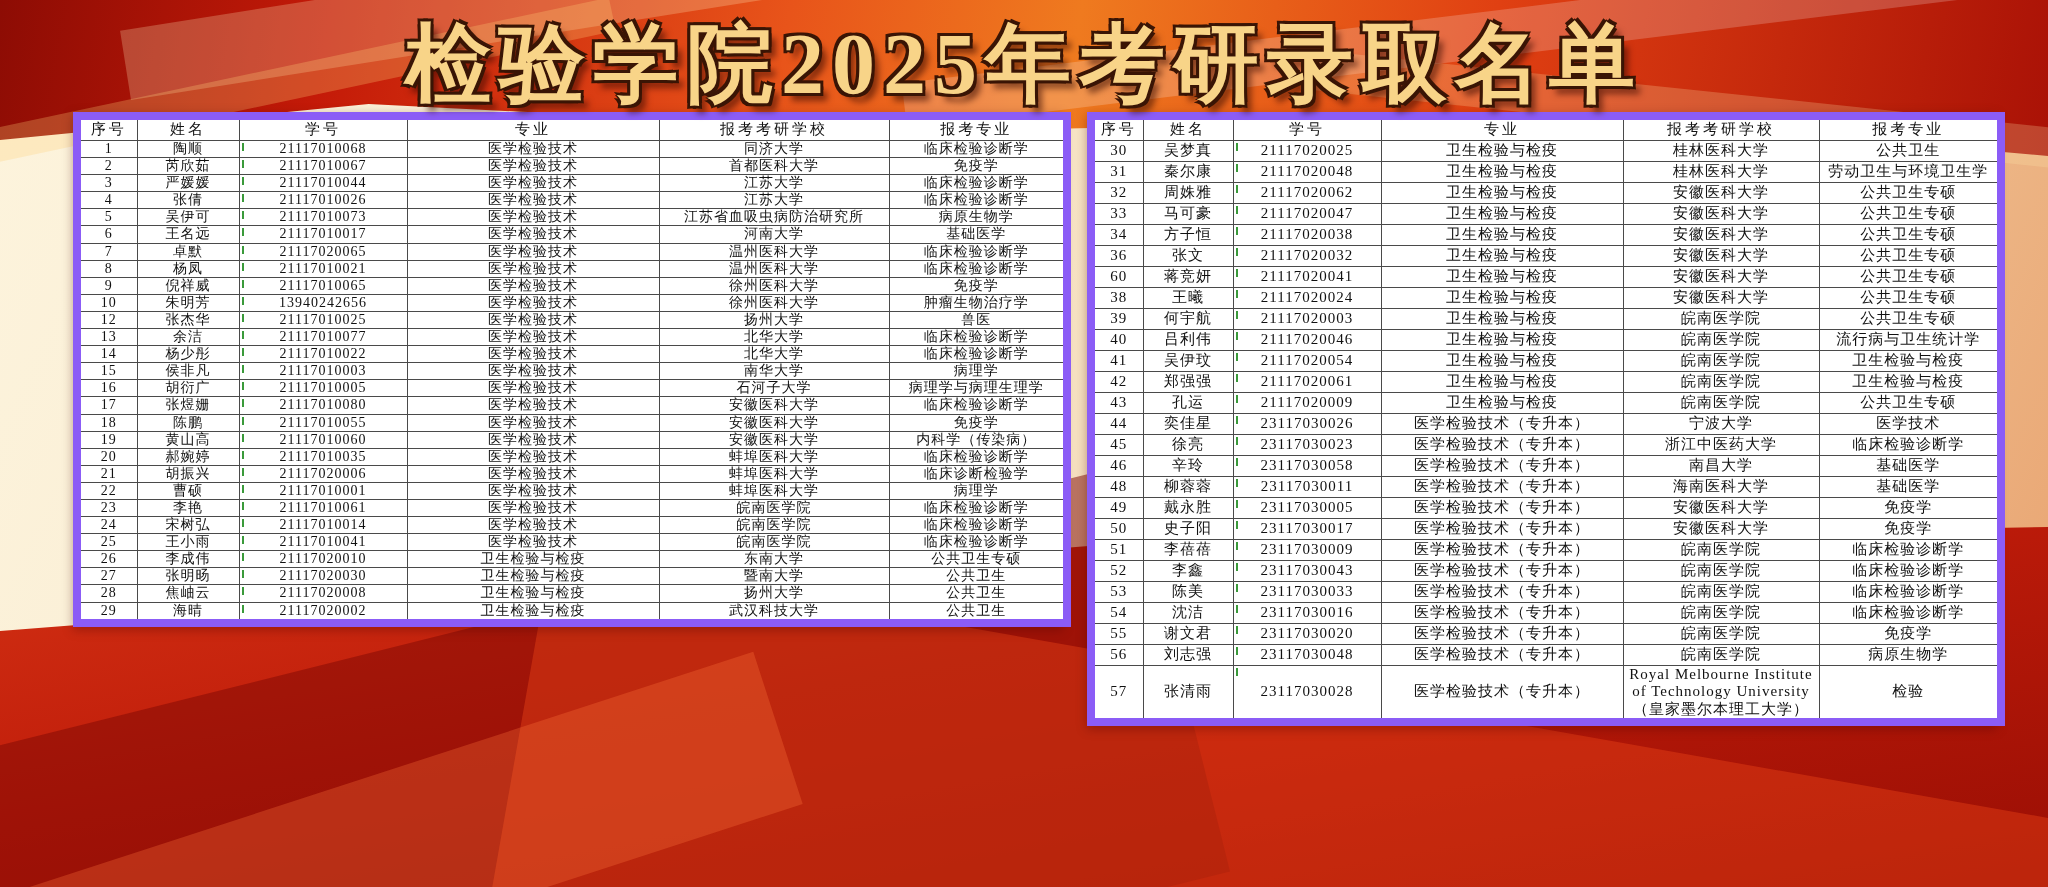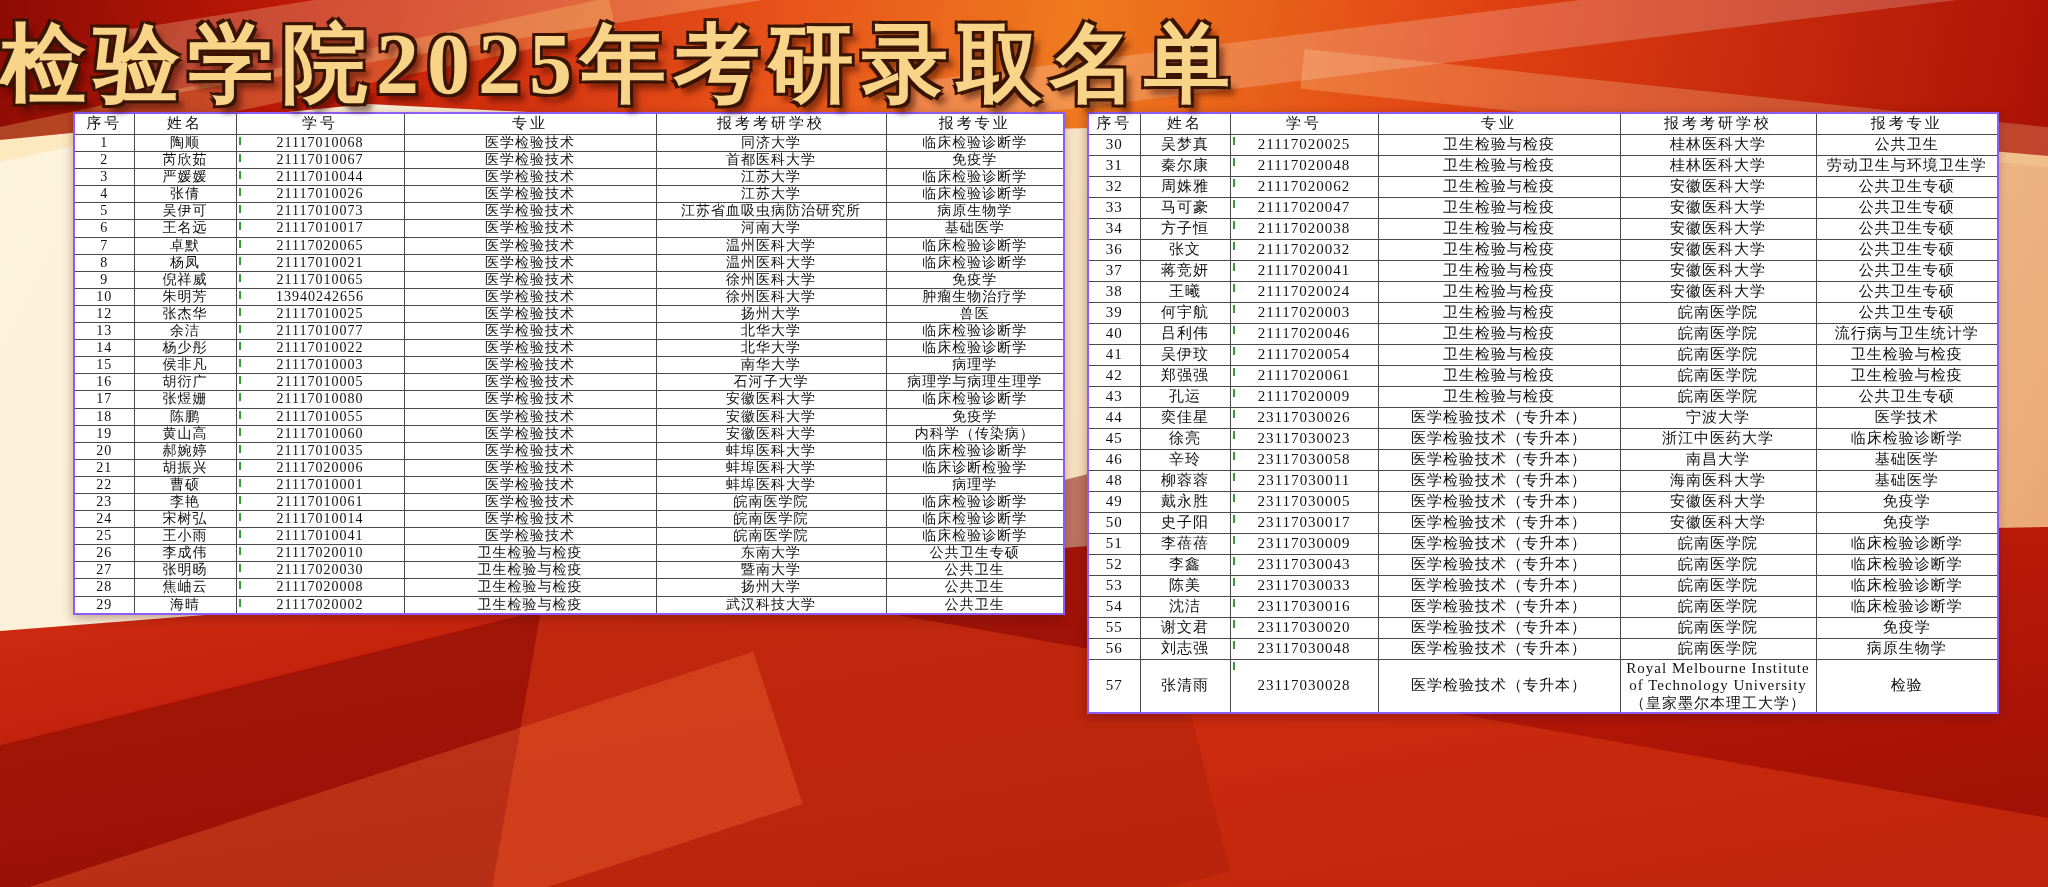--- a/index.html
+++ b/index.html
@@ -20,31 +20,31 @@
   .bg-top{position:absolute;top:0;left:0;right:0;height:200px;
     background:linear-gradient(100deg,#8d0c04 0%,#c41a08 16%,#e8541a 38%,#ef7a1f 52%,#e04012 72%,#a91106 100%);
     clip-path:polygon(0 0,100% 0,100% 78%,78% 58%,45% 66%,18% 52%,0 70%);}
   .st{position:absolute;}
   .st1{top:-40px;left:120px;width:900px;height:70px;background:rgba(255,240,190,.25);transform:rotate(-9deg);}
   .st2{top:10px;left:900px;width:1200px;height:46px;background:rgba(255,255,255,.20);transform:rotate(-7deg);}
   .st3{top:70px;left:-80px;width:700px;height:34px;background:rgba(255,210,120,.28);transform:rotate(-12deg);}
   .st4{top:96px;left:1300px;width:900px;height:40px;background:rgba(255,230,170,.24);transform:rotate(6deg);}
   
   .title{
-    position:absolute;top:6px;left:0;width:100%;z-index:5;
+    position:absolute;top:6px;left:0;width:100%;text-align:center;z-index:5;
     font-size:86px;font-weight:bold;letter-spacing:8px;color:#f8d488;
     text-shadow:2px 0 0 #3a1505,-2px 0 0 #3a1505,0 2px 0 #3a1505,0 -2px 0 #3a1505,
       3px 3px 0 #3a1505,-3px -3px 0 #3a1505,3px -3px 0 #3a1505,-3px 3px 0 #3a1505,
       7px 8px 6px rgba(50,8,0,.55);
   }
   
   .panel{position:absolute;z-index:4;background:#fff;box-shadow:0 3px 10px rgba(70,5,0,.35);}
   .panel-left{left:73px;top:112px;width:990px;}
   .panel-right{left:1087px;top:112px;width:910px;}
-  table{border-collapse:collapse;table-layout:fixed;width:100%;background:#fff;border:2px solid #8b5cf6;}
+  table{border-collapse:collapse;table-layout:fixed;width:100%;background:#fff;border:8px solid #8b5cf6;}
   th,td{border:1px solid #4a4a4a;text-align:center;vertical-align:middle;
     color:#111;overflow:hidden;padding:0 2px;letter-spacing:1px;line-height:1.15;}
   th{font-weight:400;letter-spacing:3px;}
   .panel-left th{height:20px;font-size:15px;}
   .panel-left td{height:15px;font-size:14px;}
   .panel-right th{height:20px;font-size:15px;}
   .panel-right td{height:20px;font-size:15px;}
   td.c2{position:relative;}
   td.c2::before{content:'';position:absolute;left:2px;top:2px;width:2px;height:8px;background:#3a9a3a;}
 </style>
@@ -378,21 +378,21 @@
           </tr>
           <tr>
             <td class="c0">36</td>
             <td class="c1">张文</td>
             <td class="c2">21117020032</td>
             <td class="c3">卫生检验与检疫</td>
             <td class="c4">安徽医科大学</td>
             <td class="c5">公共卫生专硕</td>
           </tr>
           <tr>
-            <td class="c0">37</td>
+            <td class="c0">60</td>
             <td class="c1">蒋竞妍</td>
             <td class="c2">21117020041</td>
             <td class="c3">卫生检验与检疫</td>
             <td class="c4">安徽医科大学</td>
             <td class="c5">公共卫生专硕</td>
           </tr>
           <tr>
             <td class="c0">38</td>
             <td class="c1">王曦</td>
             <td class="c2">21117020024</td>

